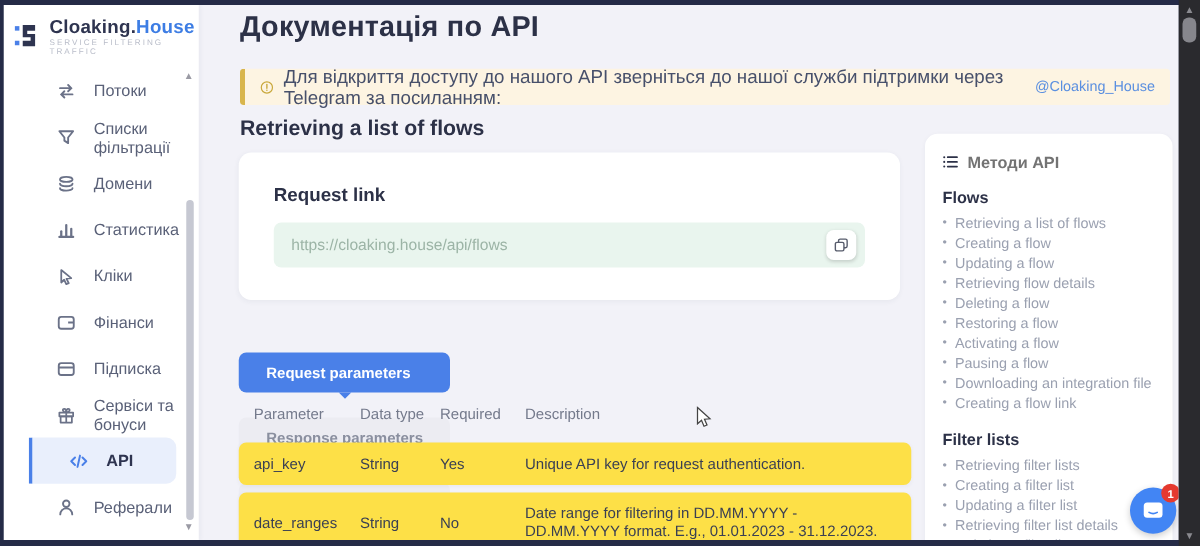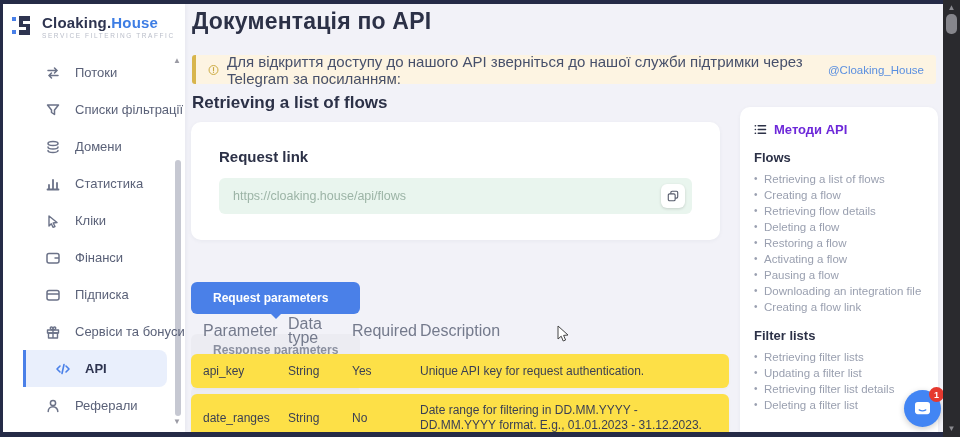--- a/index.html
+++ b/index.html
@@ -8,21 +8,21 @@
 
   
   .scrollstrip { position:absolute; right:0; top:0; width:17px; height:437px; background:#2a2a2e; z-index:40; }
   .scrollstrip .arrow { position:absolute; left:0; width:17px; text-align:center; color:#8a8a90; font-size:8px; line-height:10px; }
   .scrollstrip .thumb { position:absolute; left:3px; top:14px; width:11px; height:20px; background:#86868c; border-radius:5px; }
 
   
   .viewport { position:absolute; left:3px; top:4px; right:17px; bottom:5px; background:#f2f2f8; overflow:hidden; }
 
   
-  .sidebar { position:absolute; left:0; top:0; width:182px; height:100%; background:#ffffff; box-shadow:1px 0 4px rgba(40,50,80,.06); z-index:10; }
+  .sidebar { position:absolute; left:0; top:0; width:156px; height:100%; background:#ffffff; box-shadow:1px 0 4px rgba(40,50,80,.06); z-index:10; }
   .logo { position:absolute; left:8px; top:9px; display:flex; align-items:center; gap:7px; }
   .logo-text .brand { font-size:15px; font-weight:bold; color:#2e3450; letter-spacing:.2px; }
   .logo-text .brand .accent { color:#3d7de4; }
   .logo-text .tagline { font-size:6.5px; letter-spacing:1.6px; color:#b9bdc9; margin-top:1px; }
   .nav { position:absolute; top:50px; left:0; right:0; }
   .nav-item { position:relative; height:37px; display:flex; align-items:center; gap:14px; padding-left:22px; color:#5a6178; font-size:13px; cursor:pointer;margin-left:20px; }
   .nav-item .nicon { width:16px; height:16px; flex:0 0 16px; display:flex; align-items:center; justify-content:center; }
   .nav-item.active { background:#e9effc; border-left:3px solid #4a80e8; padding-left:29px; margin-right:18px; border-radius:0 8px 8px 0; color:#2e3450; font-weight:bold; }
   .side-scroll-up { position:absolute; right:4px; top:52px; color:#9a9aa4; font-size:8px; }
   .side-scroll-down { position:absolute; right:4px; bottom:6px; color:#9a9aa4; font-size:8px; }
@@ -43,30 +43,30 @@
   .url-box { position:absolute; left:28px; right:28px; top:56px; height:36px; background:#e9f5ee; border-radius:6px; display:flex; align-items:center; padding:0 40px 0 14px; }
   .url-text { font-size:12.5px; color:#9cb4a6; white-space:nowrap; overflow:hidden; }
   .copy-btn { position:absolute; right:7px; top:6px; width:24px; height:24px; background:#fff; border:none; border-radius:6px; box-shadow:0 1px 3px rgba(0,0,0,.15); cursor:pointer; display:flex; align-items:center; justify-content:center; }
 
   .tabs { position:absolute; left:6px; top:278px; display:flex; gap:20px;flex-direction:column; }
   .tab { height:32px; padding:0 22px; border-radius:6px; background:#ececf2; color:#8a8f9f; font-size:12px; font-weight:bold; display:flex; align-items:center; cursor:pointer; position:relative; }
   .tab.active { background:#4a80e8; color:#fff; }
   .tab.active::after { content:""; position:absolute; left:50%; bottom:-5px; margin-left:-5px; border-left:5px solid transparent; border-right:5px solid transparent; border-top:5px solid #4a80e8; }
 
   .param-grid { display:grid; grid-template-columns:85px 64px 68px 1fr; padding-left:12px; align-items:center; }
-  .table-head { position:absolute; left:6px; top:306px; width:529px; height:42px; color:#747a8c; font-size:16px; }
+  .table-head { position:absolute; left:6px; top:306px; width:529px; height:42px; color:#747a8c; font-size:12px; }
   .table-head .cell { line-height:14px; }
   .table-row { position:absolute; left:6px; width:538px; background:#fde047; border-radius:6px; color:#3a3f53; font-size:12px; box-shadow:0 1px 3px rgba(40,50,80,.04); }
   .row-1 { top:350px; height:34px; }
   .row-2 { top:390px; height:48px; }
   .table-row .desc { line-height:15px; padding-right:14px; }
 
   
   .methods-card { position:absolute; left:555px; top:103px; width:198px; height:340px; background:#fff; border-radius:10px; box-shadow:0 1px 4px rgba(40,50,80,.05); padding:15px 14px; }
-  .methods-title { display:flex; align-items:center; gap:7px; font-size:13px; font-weight:bold; color:#6d28d9; }
+  .methods-title { display:flex; align-items:center; gap:7px; font-size:13px; font-weight:bold; color:#737373; }
   .group-title { font-size:13px; font-weight:bold; color:#2c3147; margin:13px 0 6px; }
   .method-item { font-size:11.5px; color:#9aa0b0; line-height:16px; padding-left:10px; position:relative; cursor:pointer; }
   .method-item::before { content:"•"; position:absolute; left:0; top:0; color:#9aa0b0; font-size:10px; }
 
   
   .chat-widget { position:absolute; left:719px; top:386px; width:37px; height:37px; background:#4285f4; border-radius:50%; display:flex; align-items:center; justify-content:center; cursor:pointer; box-shadow:0 2px 6px rgba(0,0,0,.2); z-index:30; }
   .chat-badge { position:absolute; right:-3px; top:-3px; width:15px; height:15px; background:#e5392f; border-radius:50%; color:#fff; font-size:9px; font-weight:bold; display:flex; align-items:center; justify-content:center; }
 
   
   .cursor { position:absolute; left:371px; top:321px; z-index:50; pointer-events:none; }
@@ -258,30 +258,32 @@
             <circle cx="1.5" cy="3" r="0.9" fill="#2c3147" stroke="none"></circle>
             <circle cx="1.5" cy="7" r="0.9" fill="#2c3147" stroke="none"></circle>
             <circle cx="1.5" cy="11" r="0.9" fill="#2c3147" stroke="none"></circle>
           </svg>
         <span>Методи API</span>
       </div>
 
       <div class="group-title">Flows</div>
       <div class="method-item">Retrieving a list of flows</div>
       <div class="method-item">Creating a flow</div>
+      <div class="method-item">Updating a flow</div>
       <div class="method-item">Retrieving flow details</div>
       <div class="method-item">Deleting a flow</div>
       <div class="method-item">Restoring a flow</div>
       <div class="method-item">Activating a flow</div>
       <div class="method-item">Pausing a flow</div>
       <div class="method-item">Downloading an integration file</div>
       <div class="method-item">Creating a flow link</div>
 
       <div class="group-title">Filter lists</div>
       <div class="method-item">Retrieving filter lists</div>
+      <div class="method-item">Creating a filter list</div>
       <div class="method-item">Updating a filter list</div>
       <div class="method-item">Retrieving filter list details</div>
       <div class="method-item">Deleting a filter list</div>
 
     </aside>
 
     <div class="chat-widget">
       <svg width="17" height="15" viewBox="0 0 18 16">
           <rect x="1" y="1" width="16" height="13" rx="3" fill="#fff"></rect>
           <path d="M5.5 9.5 q3.5 2.2 7 0" stroke="#4285f4" stroke-width="1.4" fill="none" stroke-linecap="round"></path>

